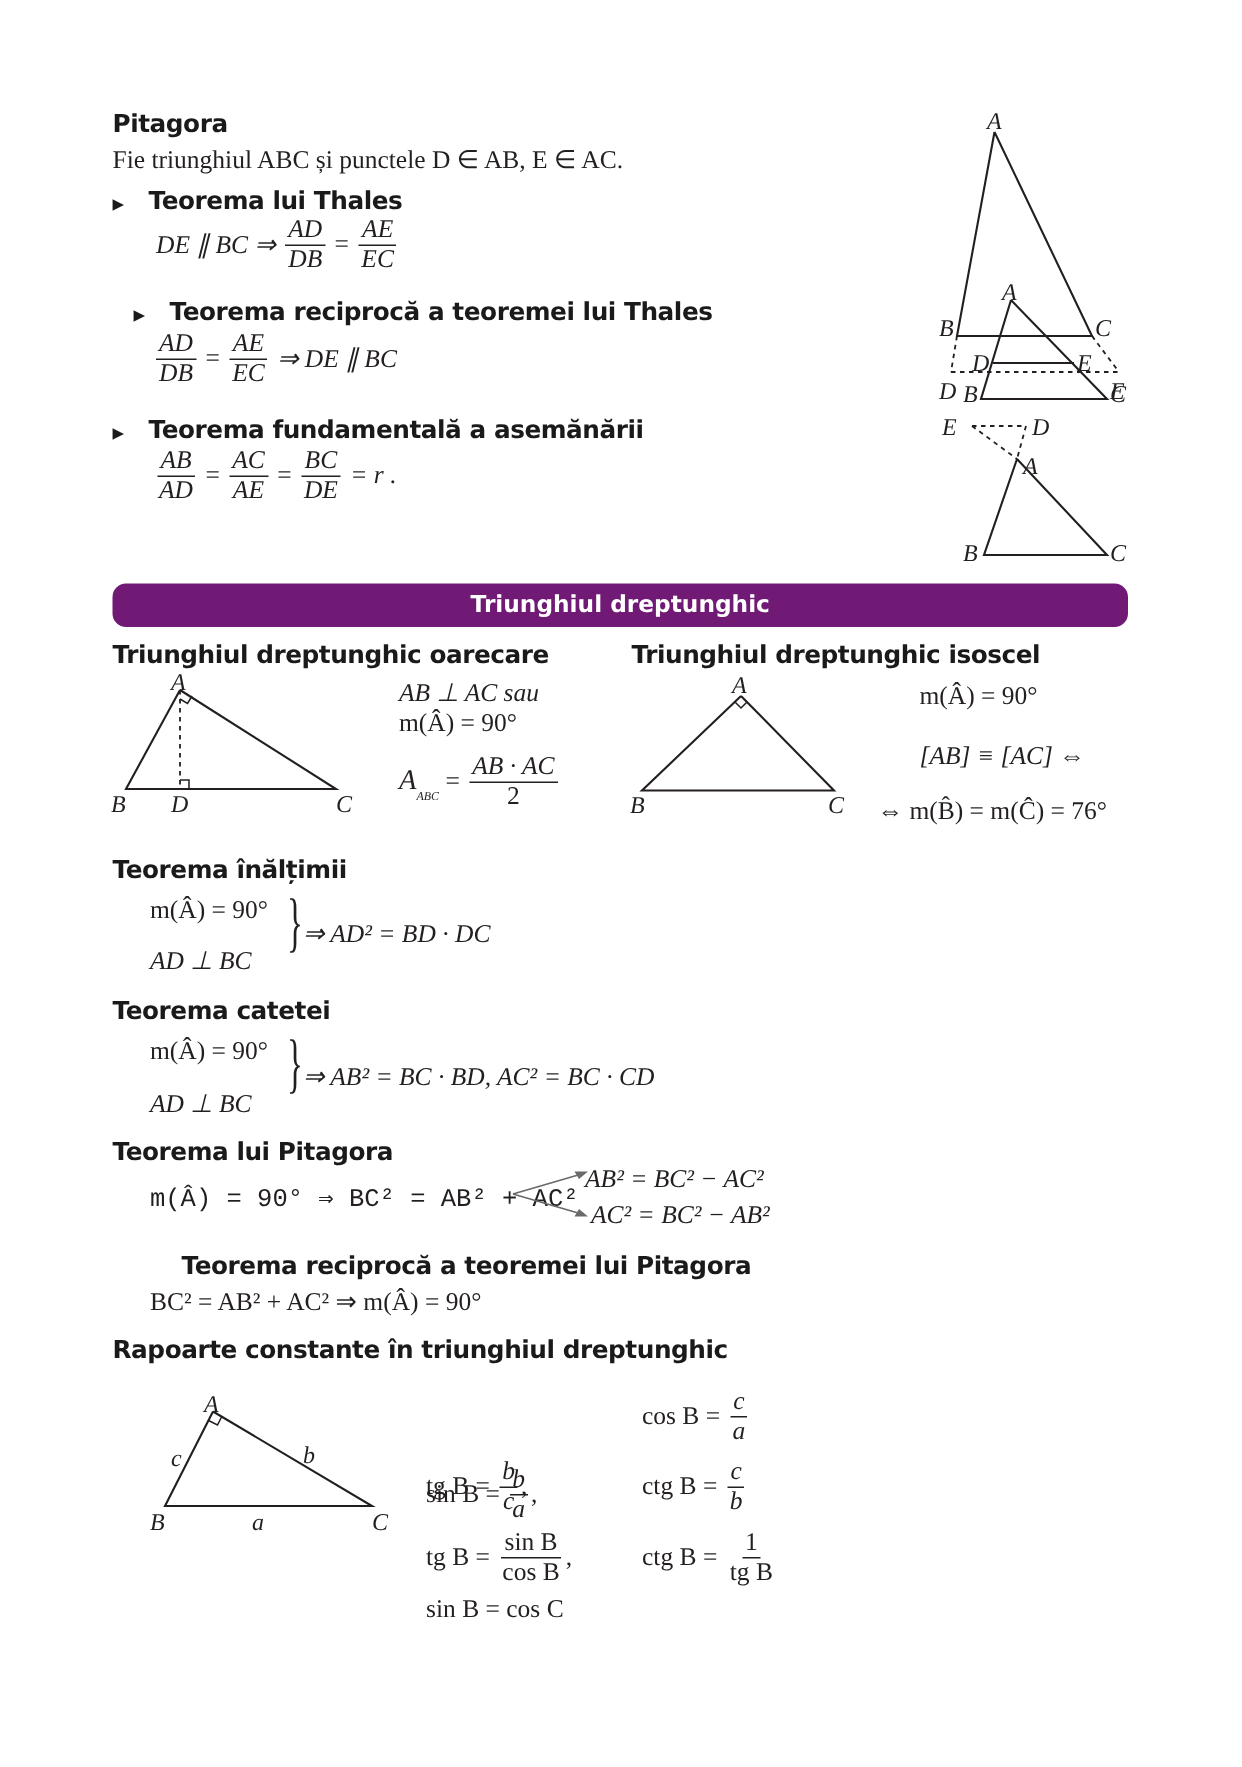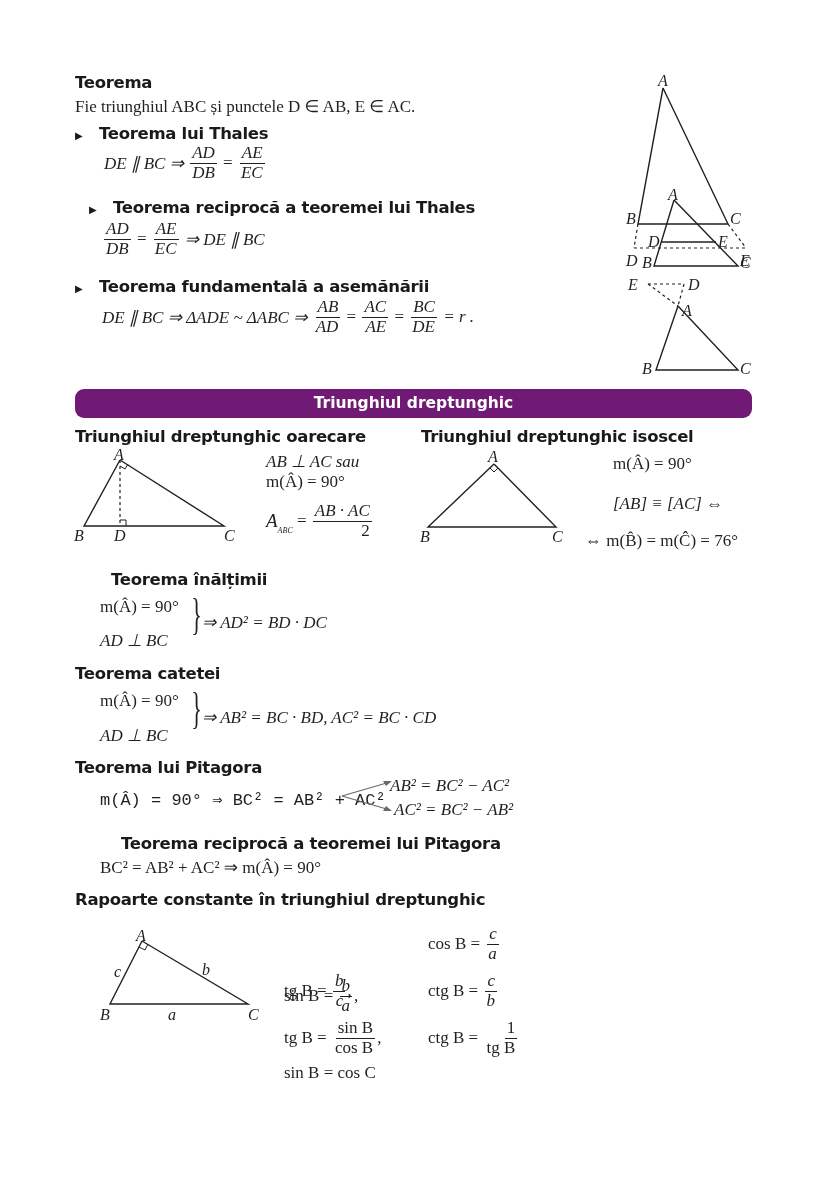--- a/index.html
+++ b/index.html
@@ -3,35 +3,35 @@
 <meta charset="utf-8">
 <style>
   html, body { margin:0; padding:0; background:#ffffff; }
   body { width:828px; height:1178px; position:relative; overflow:hidden; color:#231f20;
          font-family:"Liberation Serif", serif; }
   .abs { position:absolute; }
   .h { font-family:"DejaVu Sans", sans-serif; font-weight:bold; font-size:16.5px; letter-spacing:-0.3px; color:#1a1a1a; white-space:nowrap; }
   .t { font-family:"Liberation Serif", serif; font-size:17px; white-space:nowrap; }
   .i { font-style:italic; }
   .bullet { font-size:10px; display:inline-block; width:24px; }
-  .frac { display:inline-flex; flex-direction:column; align-items:flex-end; vertical-align:middle; margin:0 2px; line-height:1.1; }
+  .frac { display:inline-flex; flex-direction:column; align-items:center; vertical-align:middle; margin:0 2px; line-height:1.1; }
   .frac .num { border-bottom:1px solid #231f20; padding:0 2px; font-style:italic; }
   .frac .den { padding:0 2px; font-style:italic; }
   .frac.ni .num, .frac.ni .den { font-style:normal; }
   .banner { left:75px; top:389px; width:677px; height:29px; background:#701a75; border-radius:9px;
             color:#fff; font-family:"DejaVu Sans", sans-serif; font-weight:bold; font-size:15.5px;
             text-align:center; line-height:29px; }
   .brace { display:inline-block; font-size:44px; line-height:1; vertical-align:middle; transform:scaleX(0.5); margin-right:-6px; }
   sub { font-size:8px; }
   svg text { font-family:"Liberation Serif", serif; font-style:italic; font-size:16px; fill:#231f20; }
 </style>
 </head>
 <body>
 
-<div class="abs h" style="left:75px;top:73px;">Teorema</div>
+<div class="abs h" style="left:75px;top:73px;">Pitagora</div>
 <div class="abs t" style="left:75px;top:96px;">
   <span>Fie triunghiul ABC și punctele D ∈ AB, E ∈ AC.</span>
 </div>
 
 <div class="abs h" style="left:75px;top:124px;">
   <span class="bullet">▶</span><span>Teorema lui Thales</span>
 </div>
 <div class="abs t i" style="left:104px;top:144px;">
   <span style="vertical-align:middle;">DE ∥ BC ⇒</span>
   <span class="frac">
@@ -58,21 +58,20 @@
       <span class="num">AE</span>
       <span class="den">EC</span>
     </span>
   <span style="vertical-align:middle;">⇒ DE ∥ BC</span>
 </div>
 
 <div class="abs h" style="left:75px;top:277px;">
   <span class="bullet">▶</span><span>Teorema fundamentală a asemănării</span>
 </div>
 <div class="abs t i" style="left:102px;top:298px;">
-  <span style="vertical-align:middle;">DE ∥ BC ⇒ ΔADE ~ ΔABC ⇒</span>
   <span class="frac">
       <span class="num">AB</span>
       <span class="den">AD</span>
     </span>
   <span style="vertical-align:middle;font-style:normal;">=</span>
   <span class="frac">
       <span class="num">AC</span>
       <span class="den">AE</span>
     </span>
   <span style="vertical-align:middle;font-style:normal;">=</span>
@@ -151,21 +150,21 @@
   <polyline points="76,18 10,81 138,81 76,18" fill="none" stroke="#231f20" stroke-width="1.4"></polyline>
   <polyline points="72,22 76,26 80,22" fill="none" stroke="#231f20" stroke-width="1"></polyline>
   <text x="70" y="16">A</text>
     <text x="2" y="96">B</text>
     <text x="134" y="96">C</text>
 </svg>
 <div class="abs t" style="left:613px;top:454px;">m(Â) = 90°</div>
 <div class="abs t i" style="left:613px;top:494px;">[AB] ≡ [AC] ⇔</div>
 <div class="abs t" style="left:585px;top:531px;">⇔ m(B̂) = m(Ĉ) = 76°</div>
 
-<div class="abs h" style="left:75px;top:570px;margin-left:36px;">Teorema înălțimii</div>
+<div class="abs h" style="left:75px;top:570px;">Teorema înălțimii</div>
 <div class="abs t" style="left:100px;top:597px;">m(Â) = 90°</div>
 <div class="abs t i" style="left:100px;top:630px;">AD ⊥ BC</div>
 <div class="abs t" style="left:186px;top:593px;"><span class="brace">}</span></div>
 <div class="abs t i" style="left:202px;top:612px;">⇒ AD² = BD · DC</div>
 
 <div class="abs h" style="left:75px;top:664px;">Teorema catetei</div>
 <div class="abs t" style="left:100px;top:691px;">m(Â) = 90°</div>
 <div class="abs t i" style="left:100px;top:725px;">AD ⊥ BC</div>
 <div class="abs t" style="left:186px;top:687px;"><span class="brace">}</span></div>
 <div class="abs t i" style="left:202px;top:707px;">⇒ AB² = BC · BD,   AC² = BC · CD</div>

